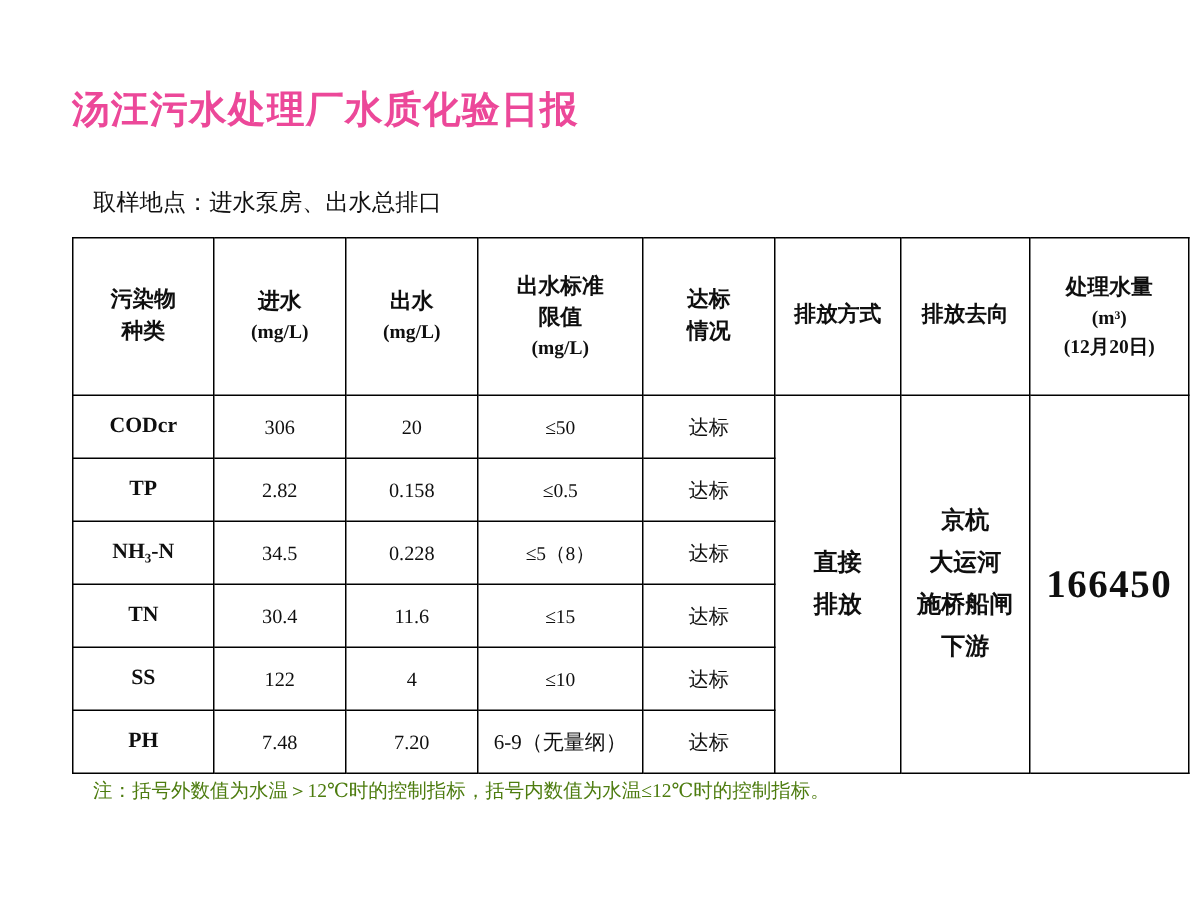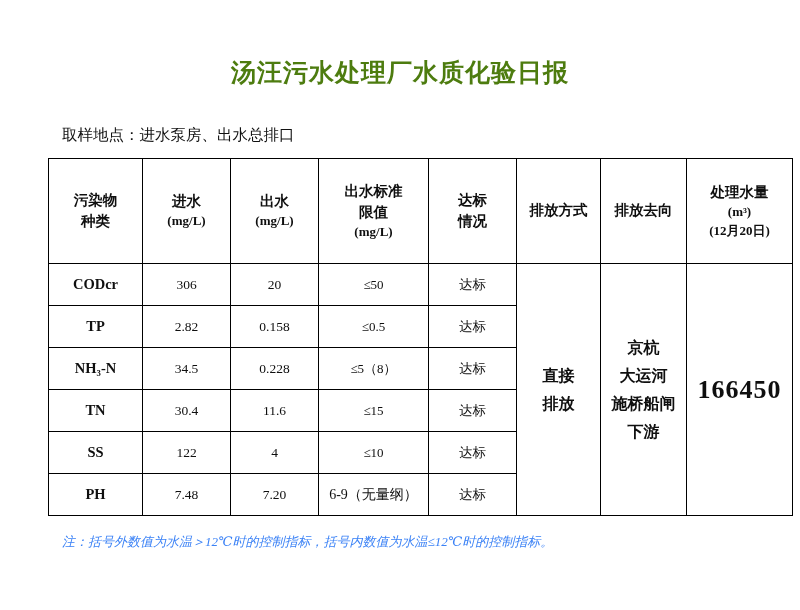--- a/index.html
+++ b/index.html
@@ -15,26 +15,26 @@
     overflow: hidden;
   }
   .page {
     position: relative;
     width: 800px;
     height: 610px;
     box-sizing: border-box;
     padding: 0 48px;
   }
   .doc-title {
-    text-align: center;
+    text-align: left;
     font-size: 25px;
     font-weight: bold;
     letter-spacing: 1px;
     margin-top: 56px;
-    color: #4d7c0f;
+    color: #ec4899;
   }
   .meta-row {
     display: flex;
     justify-content: space-between;
     align-items: center;
     margin-top: 36px;
     padding: 0 12px 0 14px;
     font-size: 15.5px;
     color: #111;
   }
@@ -83,26 +83,25 @@
     font-weight: bold;
     font-size: 16px;
     line-height: 1.75;
   }
   td.merged-volume {
     font-weight: bold;
     font-size: 26px;
     letter-spacing: 1px;
   }
   .note {
-    margin-top: 17px;
+    margin-top: 2px;
     padding-left: 14px;
     font-size: 13px;
-    color: #3b82f6;
+    color: #4d7c0f;
     line-height: 1.4;
-    font-style: italic;
   }
   .col-1 { width: 94px; }
   .col-2 { width: 88px; }
   .col-3 { width: 88px; }
   .col-4 { width: 110px; }
   .col-5 { width: 88px; }
   .col-6 { width: 84px; }
   .col-7 { width: 86px; }
   .col-8 { width: 106px; }
   .stack-line { display: block; }

